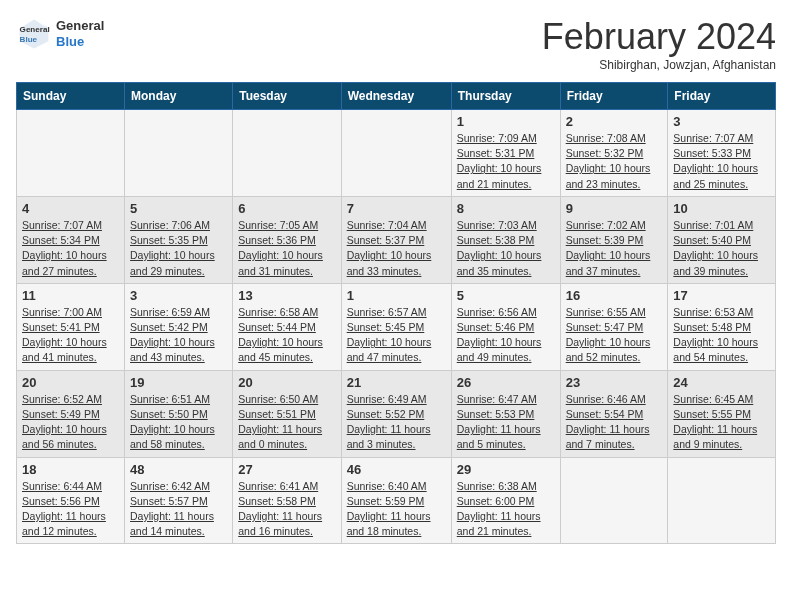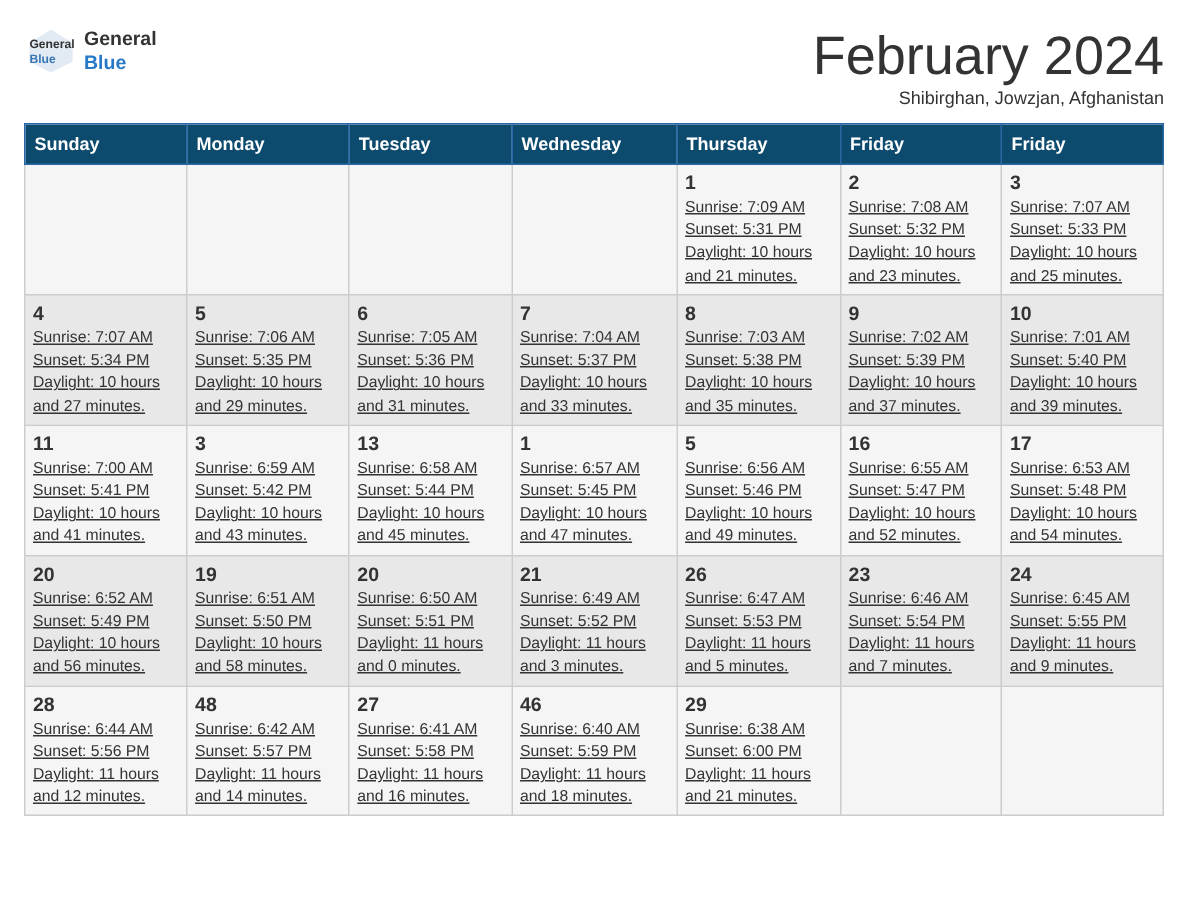--- a/index.html
+++ b/index.html
@@ -225,21 +225,21 @@
           <span class="day-number">23</span>
           <div class="day-info">Sunrise: 6:46 AM<br>Sunset: 5:54 PM<br>Daylight: 11 hours and 7 minutes.</div>
         </td>
         <td>
           <span class="day-number">24</span>
           <div class="day-info">Sunrise: 6:45 AM<br>Sunset: 5:55 PM<br>Daylight: 11 hours and 9 minutes.</div>
         </td>
       </tr>
       <tr>
         <td>
-          <span class="day-number">28</span>
+          <span class="day-number">18</span>
           <div class="day-info">Sunrise: 6:44 AM<br>Sunset: 5:56 PM<br>Daylight: 11 hours and 12 minutes.</div>
         </td>
         <td>
           <span class="day-number">48</span>
           <div class="day-info">Sunrise: 6:42 AM<br>Sunset: 5:57 PM<br>Daylight: 11 hours and 14 minutes.</div>
         </td>
         <td>
           <span class="day-number">27</span>
           <div class="day-info">Sunrise: 6:41 AM<br>Sunset: 5:58 PM<br>Daylight: 11 hours and 16 minutes.</div>
         </td>

